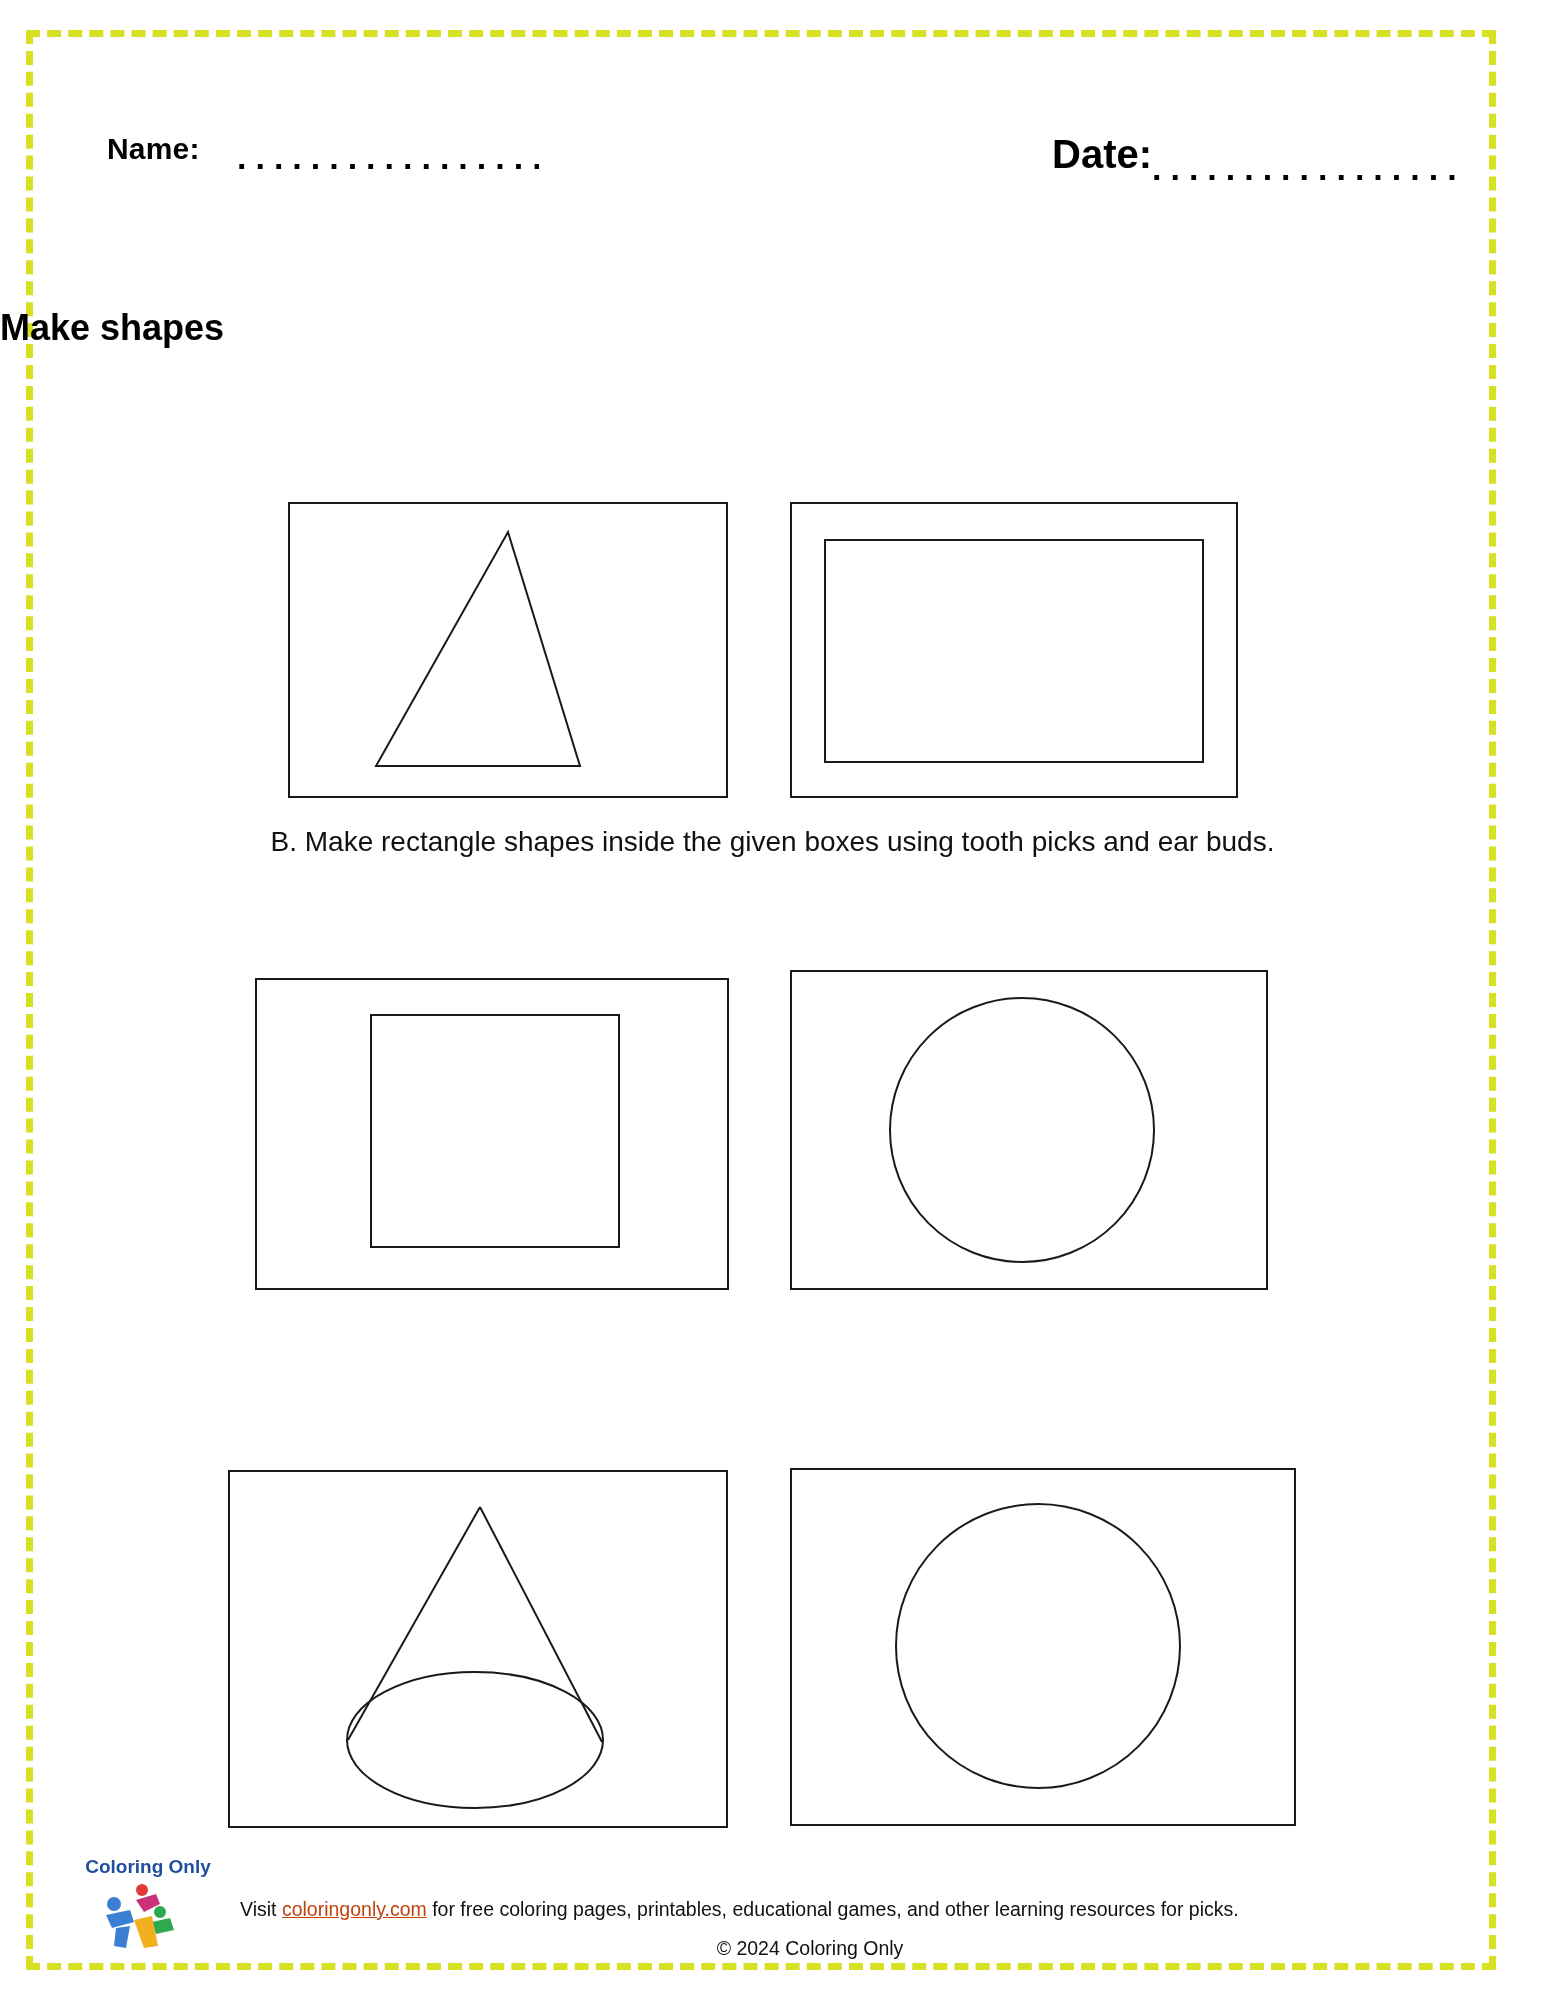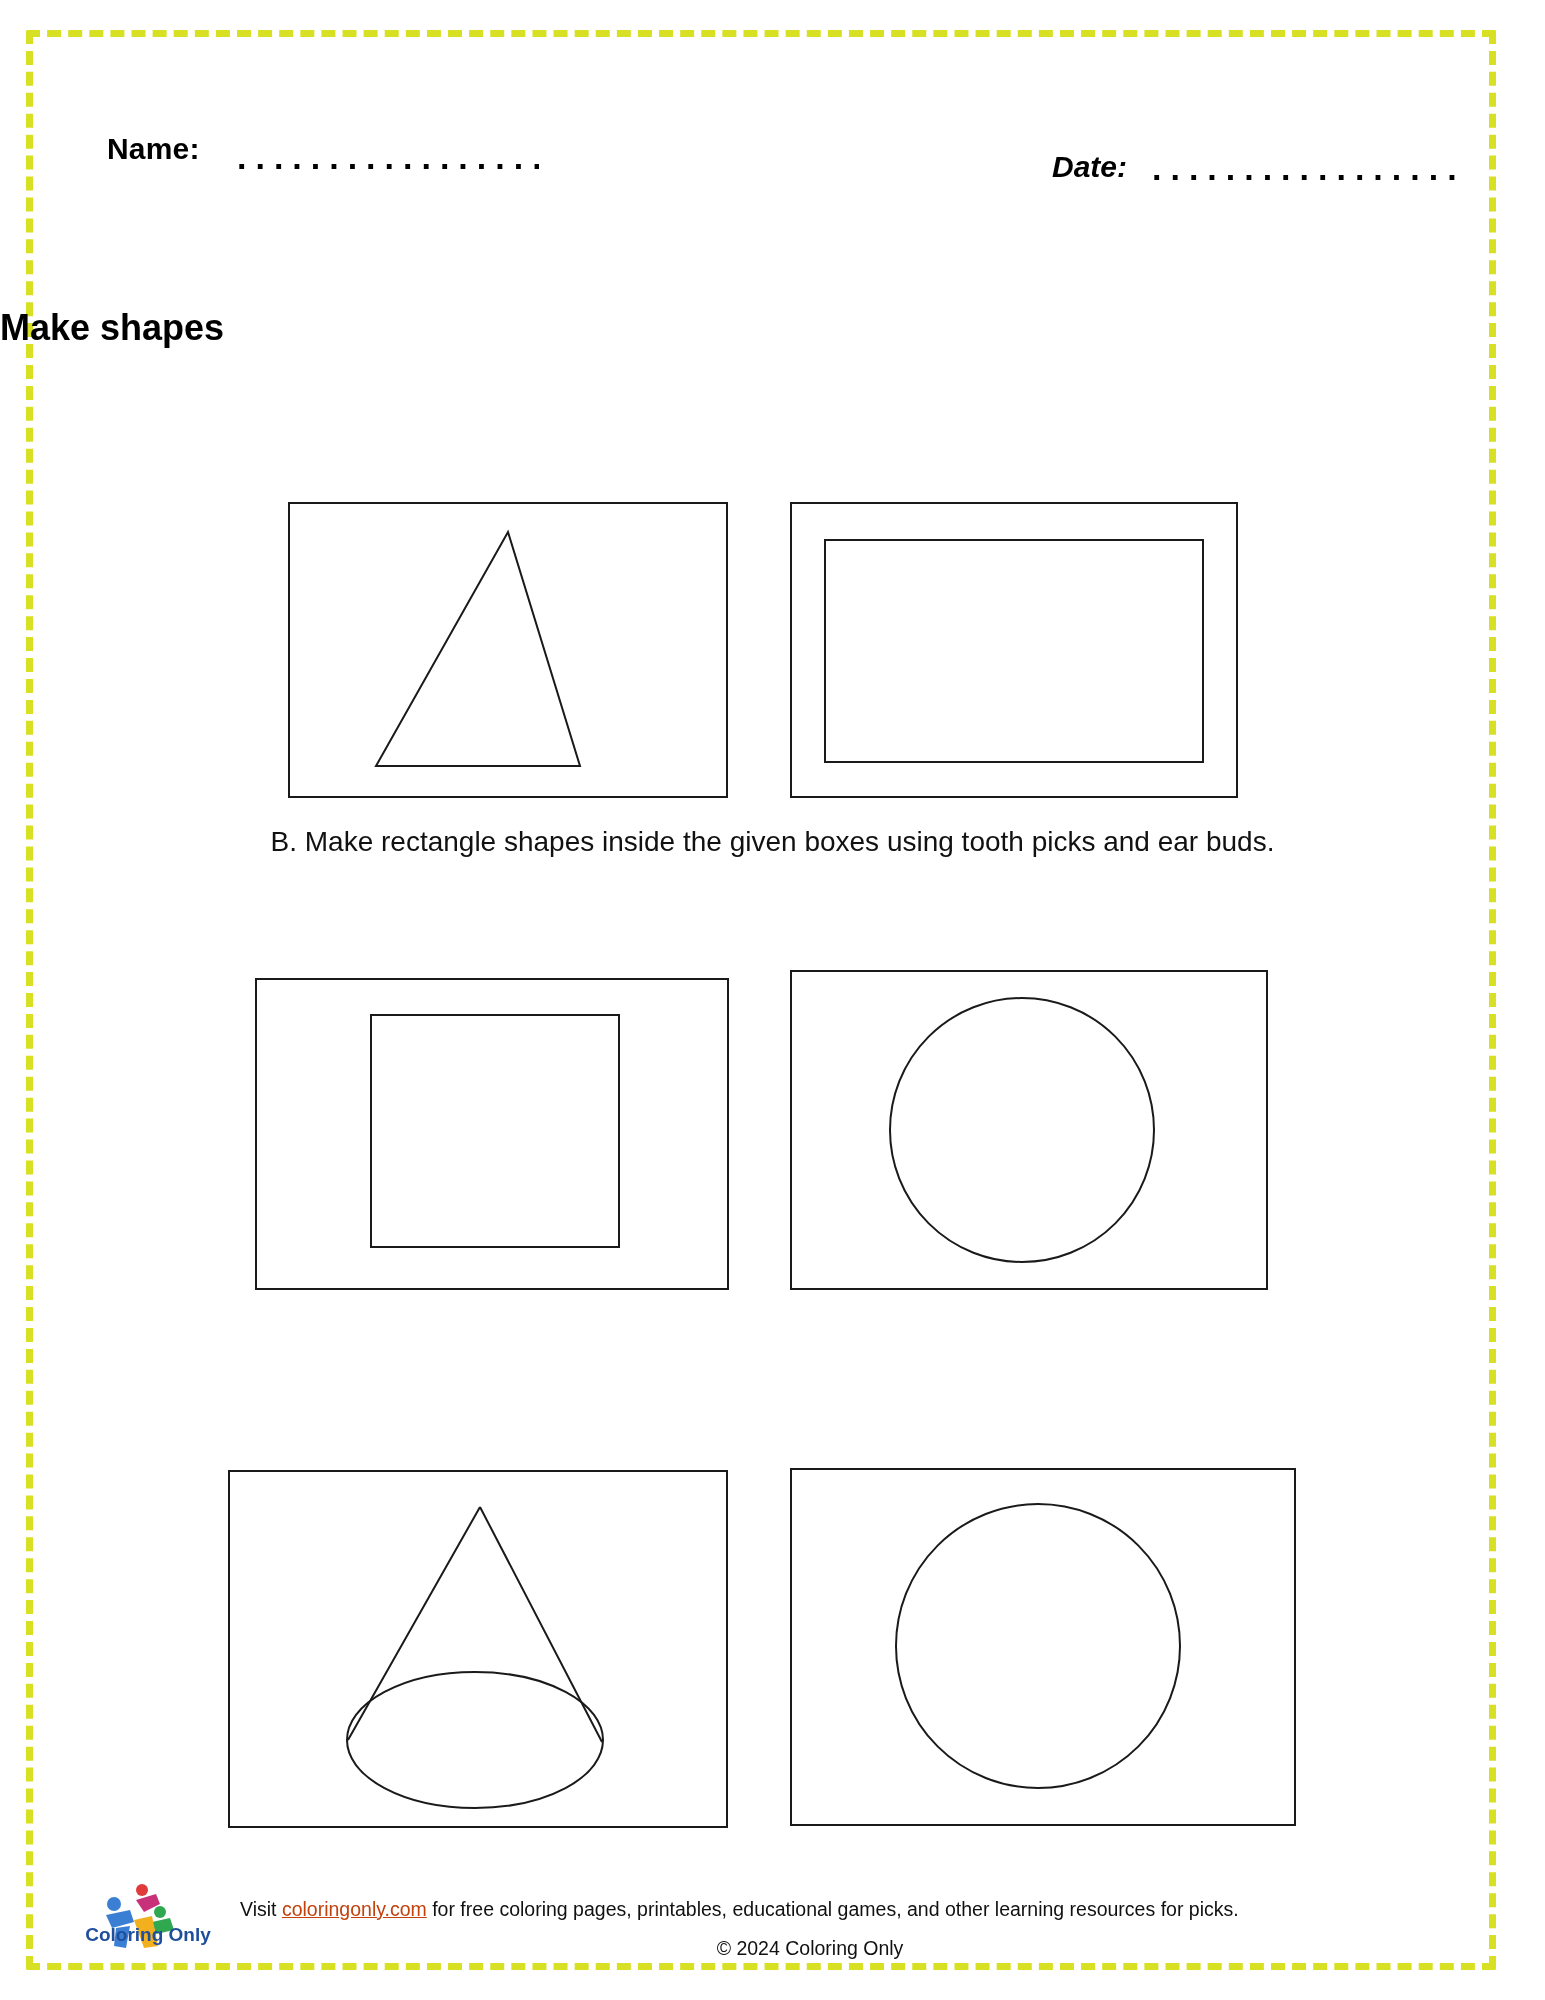--- a/index.html
+++ b/index.html
@@ -51,24 +51,23 @@
     font-size: 34px;
     font-weight: bold;
     letter-spacing: 9px;
     line-height: 10px;
     color: #000;
     white-space: nowrap;
   }
   .date-label {
     position: absolute;
     left: 1052px;
-    top: 150px;
-    font-size: 30px;
-    font-weight: bold;
-    font-style: italic;
+    top: 132px;
+    font-size: 40px;
+    font-weight: bold;
   }
   .date-dots {
     position: absolute;
     left: 1152px;
     top: 163px;
     width: 305px;
     height: 18px;
     overflow: hidden;
     font-size: 34px;
     font-weight: bold;
@@ -110,21 +109,21 @@
   .footer-logo {
     position: absolute;
     left: 80px;
     top: 1880px;
     width: 130px;
     height: 80px;
   }
   .logo-text {
     position: absolute;
     left: 73px;
-    top: 1924px;
+    top: 1856px;
     width: 150px;
     text-align: center;
     font-size: 19px;
     font-weight: bold;
     color: #1f4e9c;
   }
   .footer-text {
     position: absolute;
     left: 240px;
     top: 1895px;

